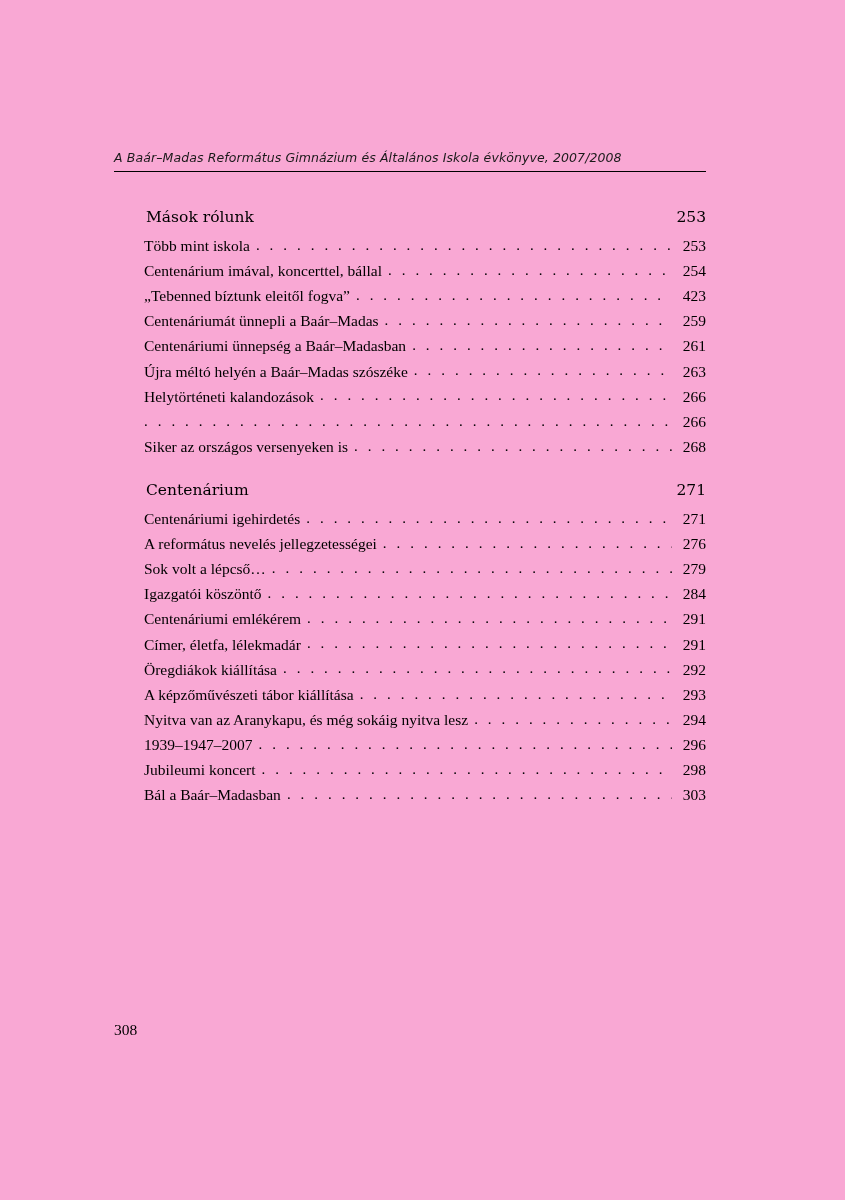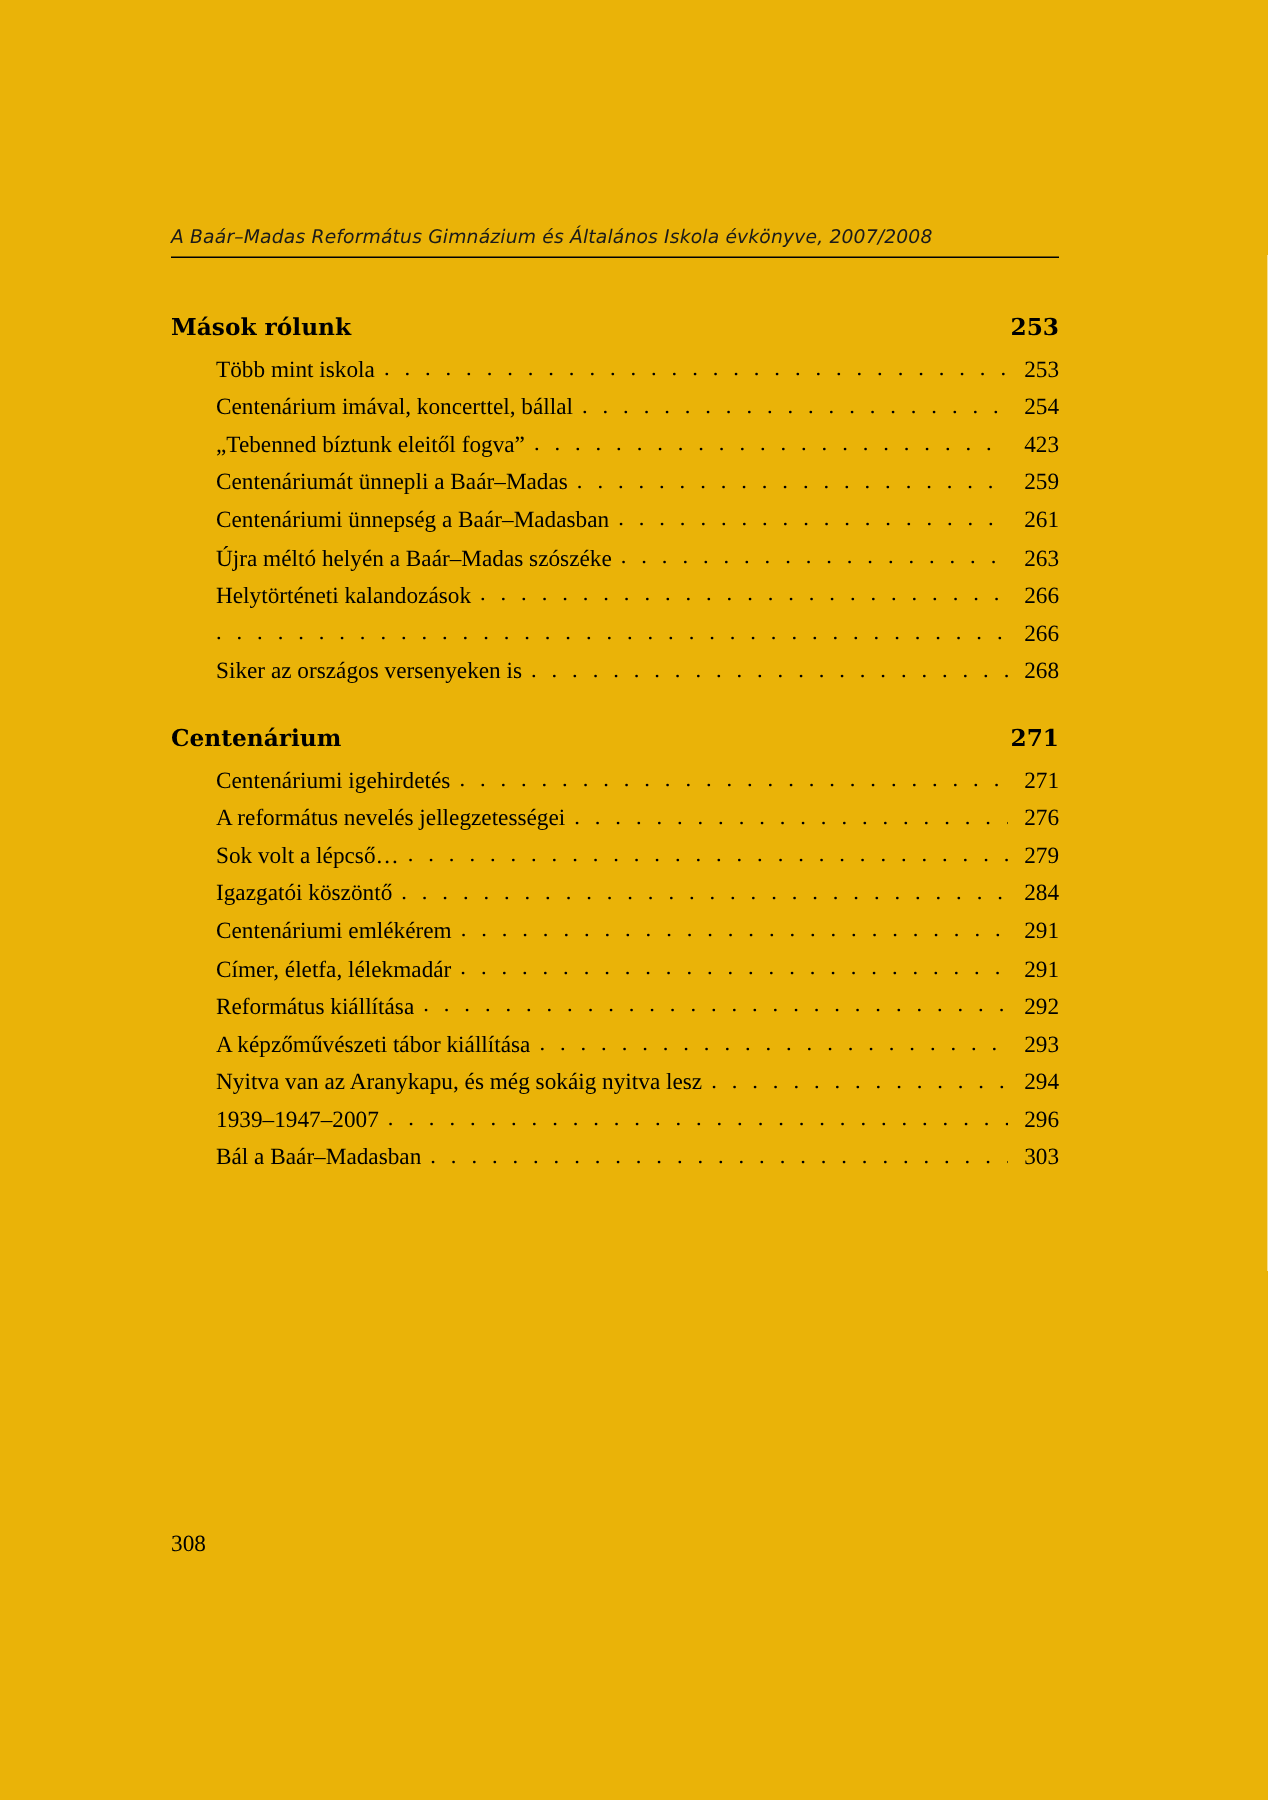--- a/index.html
+++ b/index.html
@@ -12,21 +12,21 @@
     height: 1200px;
     font-family: "Liberation Serif", serif;
     color: #000000;
     position: relative;
   }
   .page {
     position: absolute;
     left: 0; top: 0;
     width: 845px;
     height: 1200px;
-    background: #eab308;
+    background: #f9a8d4;
   }
   .content {
     position: absolute;
     left: 114px;
     top: 150px;
     width: 592px;
   }
   .running-head {
     font-family: "DejaVu Sans", sans-serif;
     font-style: italic;
@@ -40,23 +40,24 @@
   .toc {
     margin-top: 36px;
   }
   .toc-section {
     margin-bottom: 22px;
   }
   .section-head {
     display: flex;
     align-items: baseline;
     font-family: "DejaVu Serif", serif;
-    font-weight: bold;
+    font-weight: normal;
     font-size: 15.5px;
     margin-bottom: 7px;
+    margin-left: 32px;
   }
   .section-head .title {
     white-space: nowrap;
   }
   .section-head .filler {
     flex: 1 1 auto;
   }
   .section-head .page-no {
     font-variant-numeric: lining-nums;
     white-space: nowrap;
@@ -194,38 +195,43 @@
           <span class="title">Centenáriumi emlékérem</span>
           <span class="dots"></span>
           <span class="page-no">291</span>
         </div>
         <div class="entry">
           <span class="title">Címer, életfa, lélekmadár</span>
           <span class="dots"></span>
           <span class="page-no">291</span>
         </div>
         <div class="entry">
-          <span class="title">Református kiállítása</span>
+          <span class="title">Öregdiákok kiállítása</span>
           <span class="dots"></span>
           <span class="page-no">292</span>
         </div>
         <div class="entry">
           <span class="title">A képzőművészeti tábor kiállítása</span>
           <span class="dots"></span>
           <span class="page-no">293</span>
         </div>
         <div class="entry">
           <span class="title">Nyitva van az Aranykapu, és még sokáig nyitva lesz</span>
           <span class="dots"></span>
           <span class="page-no">294</span>
         </div>
         <div class="entry">
           <span class="title">1939–1947–2007</span>
           <span class="dots"></span>
           <span class="page-no">296</span>
+        </div>
+        <div class="entry">
+          <span class="title">Jubileumi koncert</span>
+          <span class="dots"></span>
+          <span class="page-no">298</span>
         </div>
         <div class="entry">
           <span class="title">Bál a Baár–Madasban</span>
           <span class="dots"></span>
           <span class="page-no">303</span>
         </div>
       </div>
 
     </div>
   </div>

